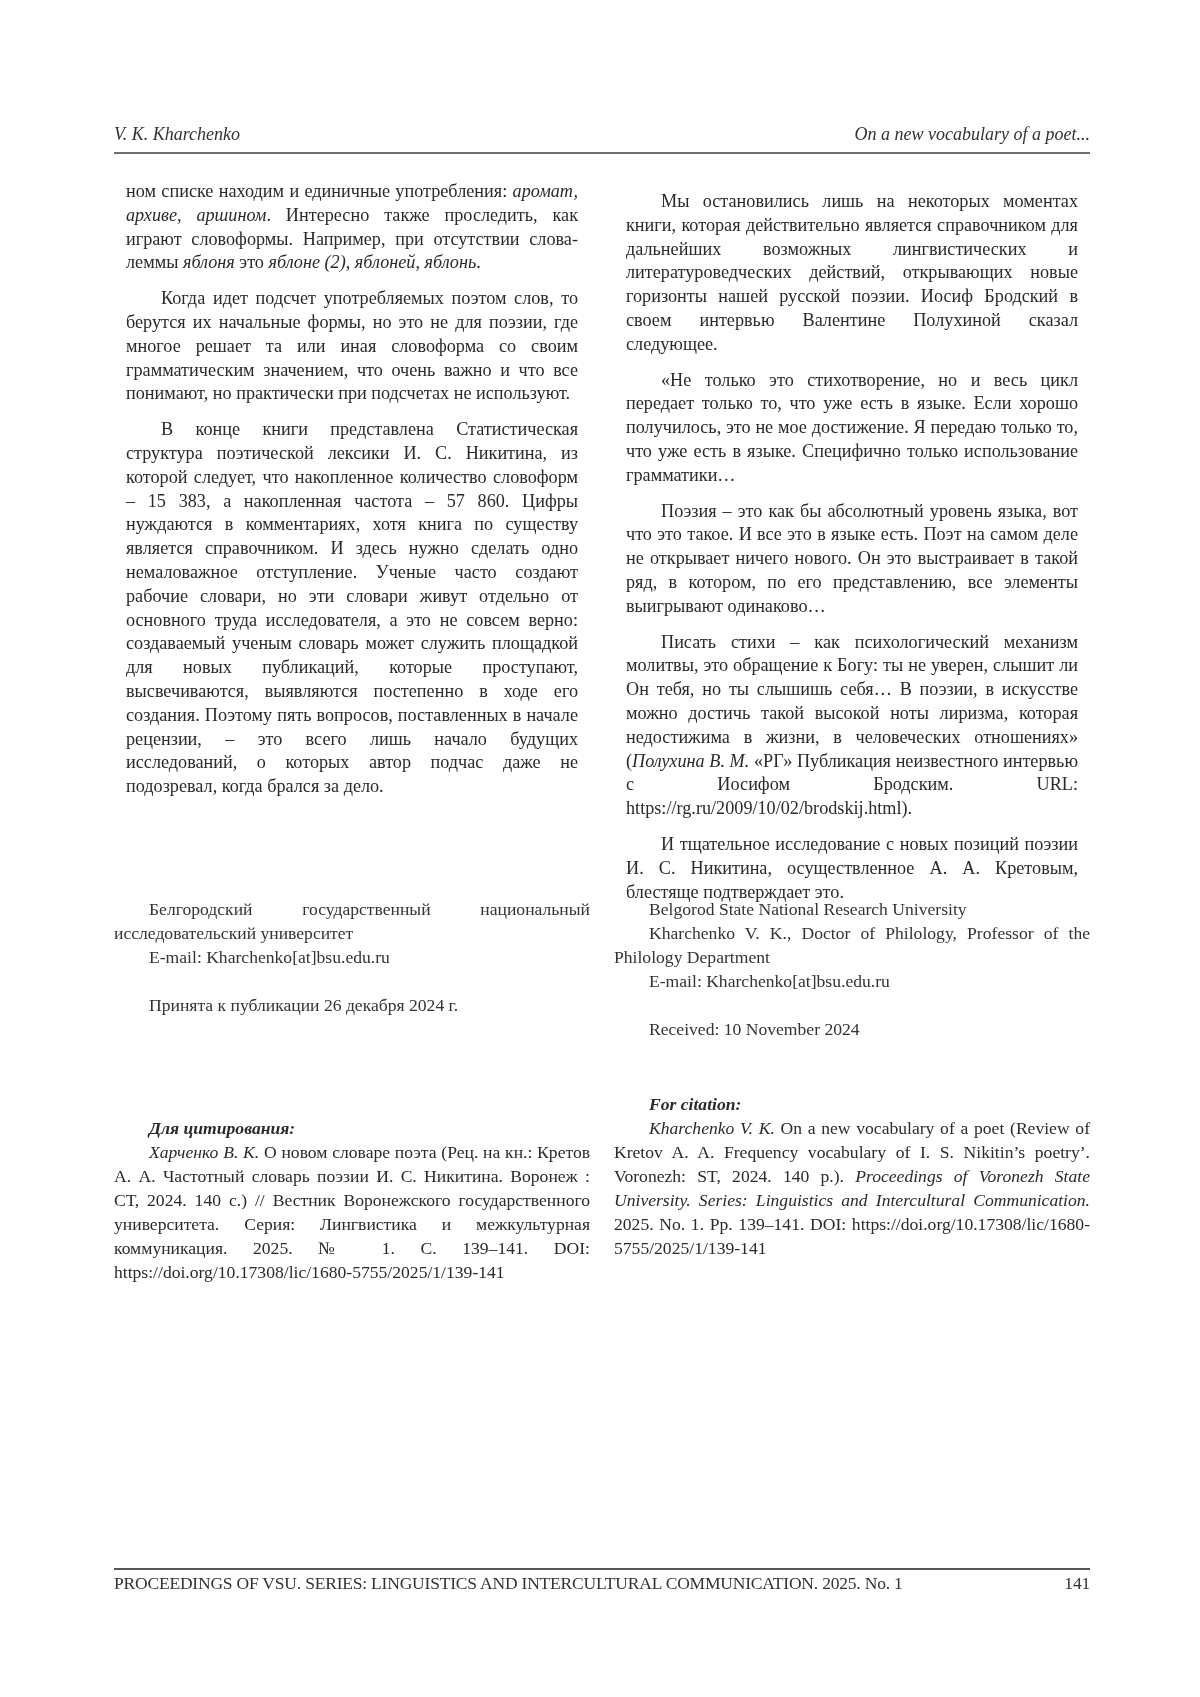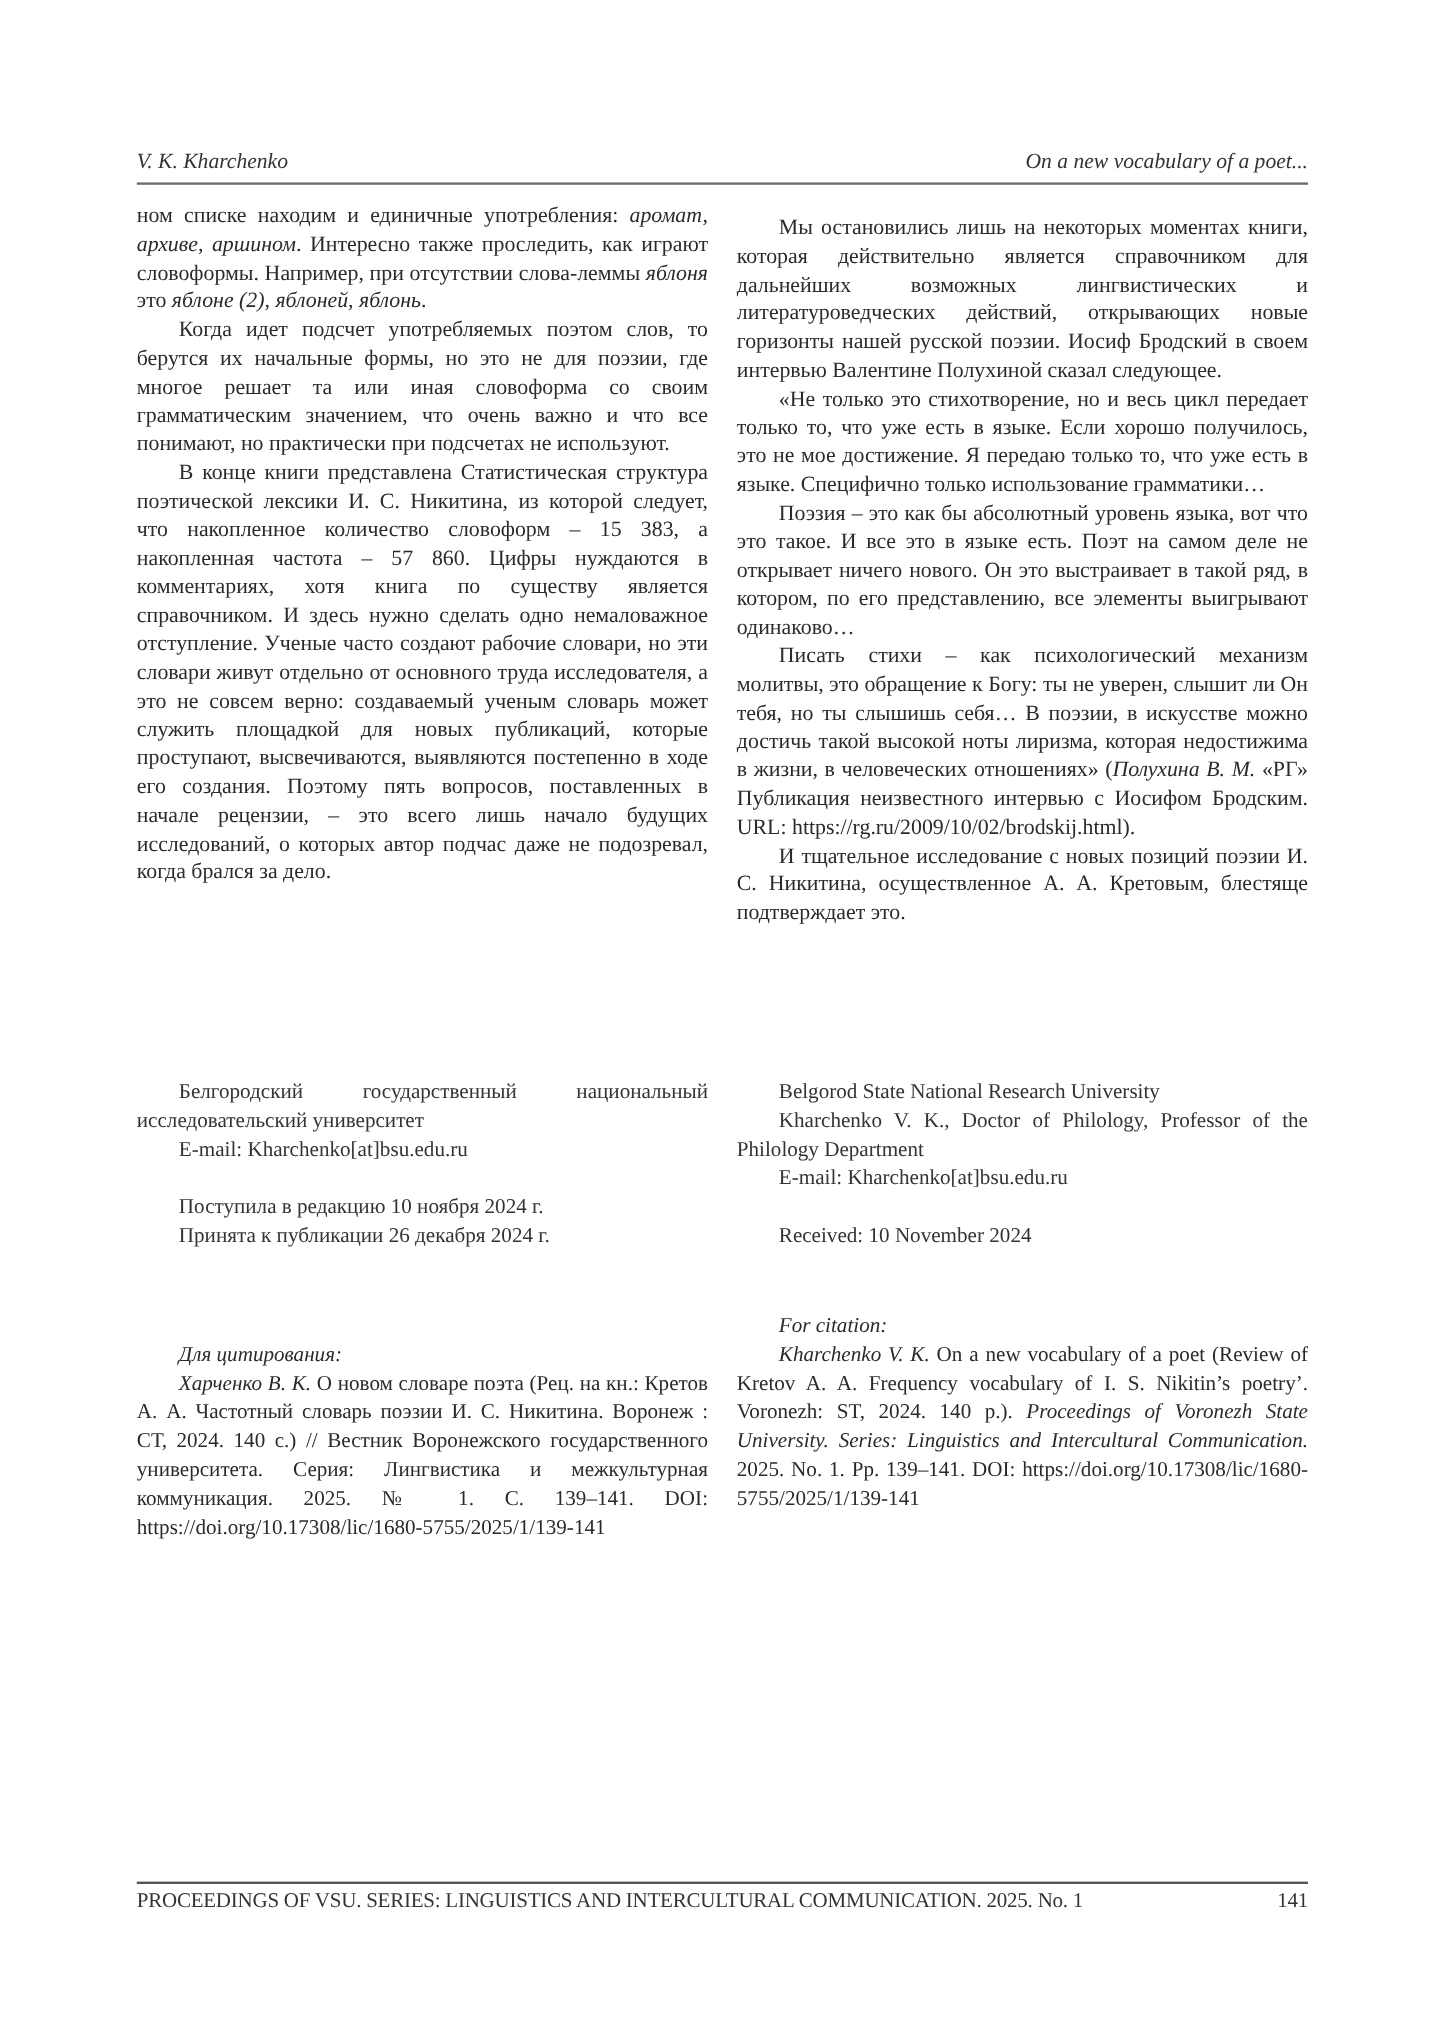--- a/index.html
+++ b/index.html
@@ -7,35 +7,35 @@
          font-family: "Liberation Serif", "DejaVu Serif", serif; color: #2a2a2a; }
   .running-head { position: absolute; left: 114px; top: 124px; width: 976px; height: 30px; }
   .rh-left, .rh-right { position: absolute; top: 0; font-style: italic; font-size: 18px; color: #333; }
   .rh-left { left: 0; }
   .rh-right { right: 0; margin-left: 48px; }
   .rh-rule { position: absolute; left: 114px; top: 152px; width: 976px; height: 2px; background: #6e6e6e; }
 
   .col { position: absolute; width: 476px; font-size: 18.2px; line-height: 23.8px; text-align: justify; }
   .col-left { left: 114px; top: 168px; }
   .col-right { left: 614px; top: 178px; }
-  .col p { margin: 0; text-indent: 0; hyphens: manual; }
+  .col p { margin: 12px; text-indent: 0; hyphens: manual; }
   .col p.ind { text-indent: 35px; }
   .col i { font-style: italic; }
 
   .meta { position: absolute; width: 476px; font-size: 17.6px; line-height: 24px; color: #333; text-align: justify; }
   .meta-left { left: 114px; top: 897px; }
   .meta-right { left: 614px; top: 897px; }
   .meta p { margin: 0; text-indent: 35px; }
   .meta .gap { height: 24px; }
 
   .cite { position: absolute; width: 476px; font-size: 17.6px; line-height: 24px; text-align: justify; color: #2a2a2a; }
   .cite-left { left: 114px; top: 1116px; }
   .cite-right { left: 614px; top: 1092px; }
   .cite p { margin: 0; text-indent: 35px; }
-  .cite .head { font-weight: normal; font-style: italic; }
+  .cite .head { font-weight: bold; font-style: italic; }
 
   .foot-rule { position: absolute; left: 114px; top: 1568px; width: 976px; height: 1.5px; background: #555; }
   .footer { position: absolute; left: 114px; top: 1573px; width: 976px; font-size: 17.5px; color: #333; letter-spacing: -0.2px; }
   .footer .journal { position: absolute; left: 0; }
   .footer .pnum { position: absolute; right: 0; }
 </style>
 </head>
 <body>
 
 <div class="running-head">
@@ -55,21 +55,20 @@
   <p class="ind">«Не только это стихотворение, но и весь цикл передает только то, что уже есть в языке. Если хорошо получилось, это не мое достижение. Я передаю только то, что уже есть в языке. Специфично только использование грамматики…</p>
   <p class="ind">Поэзия – это как бы абсолютный уровень языка, вот что это такое. И все это в языке есть. Поэт на самом деле не открывает ничего нового. Он это выстраивает в такой ряд, в котором, по его представлению, все элементы выигрывают одинаково…</p>
   <p class="ind"><span>Писать стихи – как психологический механизм молитвы, это обращение к Богу: ты не уверен, слышит ли Он тебя, но ты слышишь себя… В поэзии, в искусстве можно достичь такой высокой ноты лиризма, которая недостижима в жизни, в человеческих отношениях» (</span><i>Полухина В. М.</i><span> «РГ» Публикация неизвестного интервью с Иосифом Бродским. URL: https://rg.ru/2009/10/02/brodskij.html).</span></p>
   <p class="ind">И тщательное исследование с новых позиций поэзии И. С. Никитина, осуществленное А. А. Кретовым, блестяще подтверждает это.</p>
 </div>
 
 <div class="meta meta-left">
   <p>Белгородский государственный национальный исследовательский университет</p>
   <p>E-mail: Kharchenko[at]bsu.edu.ru</p>
   <div class="gap"></div>
-  <p>Поступила в редакцию 10 ноября 2024 г.</p>
   <p>Принята к публикации 26 декабря 2024 г.</p>
 </div>
 
 <div class="meta meta-right">
   <p>Belgorod State National Research University</p>
   <p>Kharchenko V. K., Doctor of Philology, Professor of the Philology Department</p>
   <p>E-mail: Kharchenko[at]bsu.edu.ru</p>
   <div class="gap"></div>
   <p>Received: 10 November 2024</p>
 </div>

